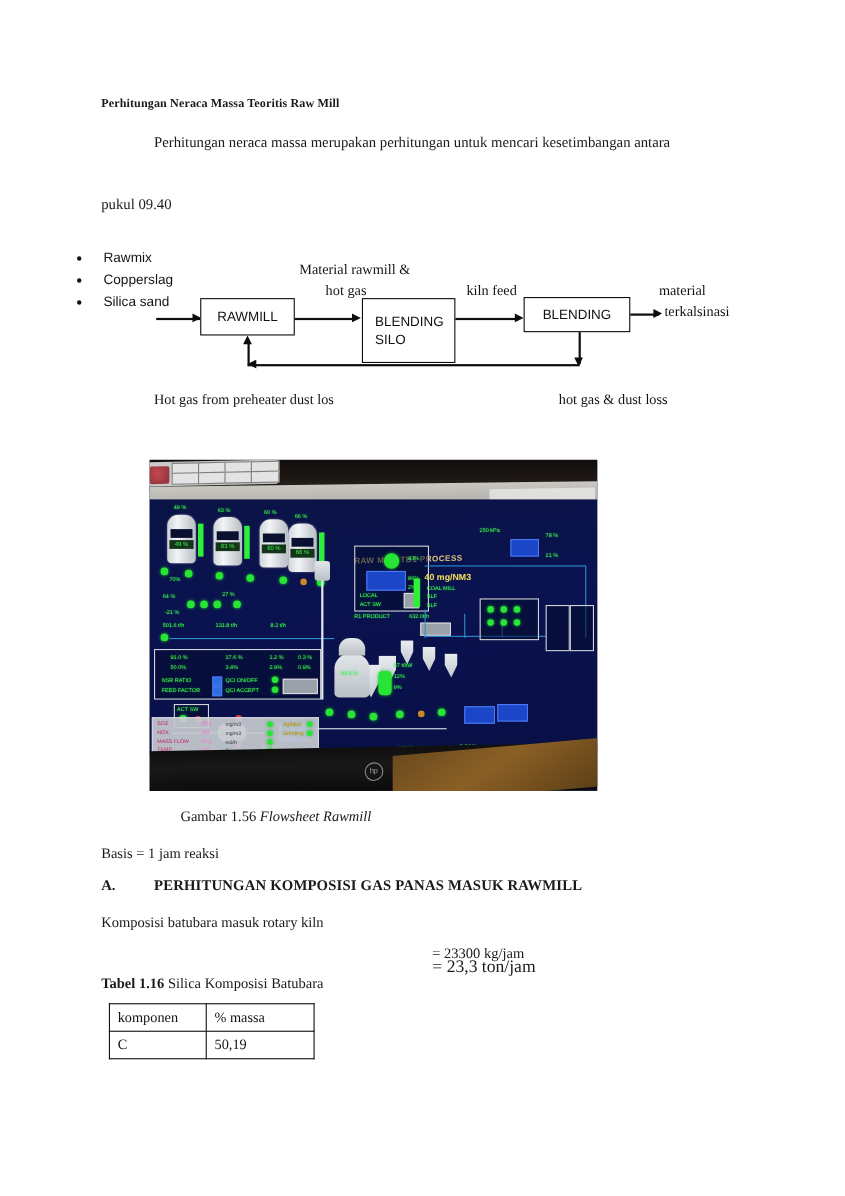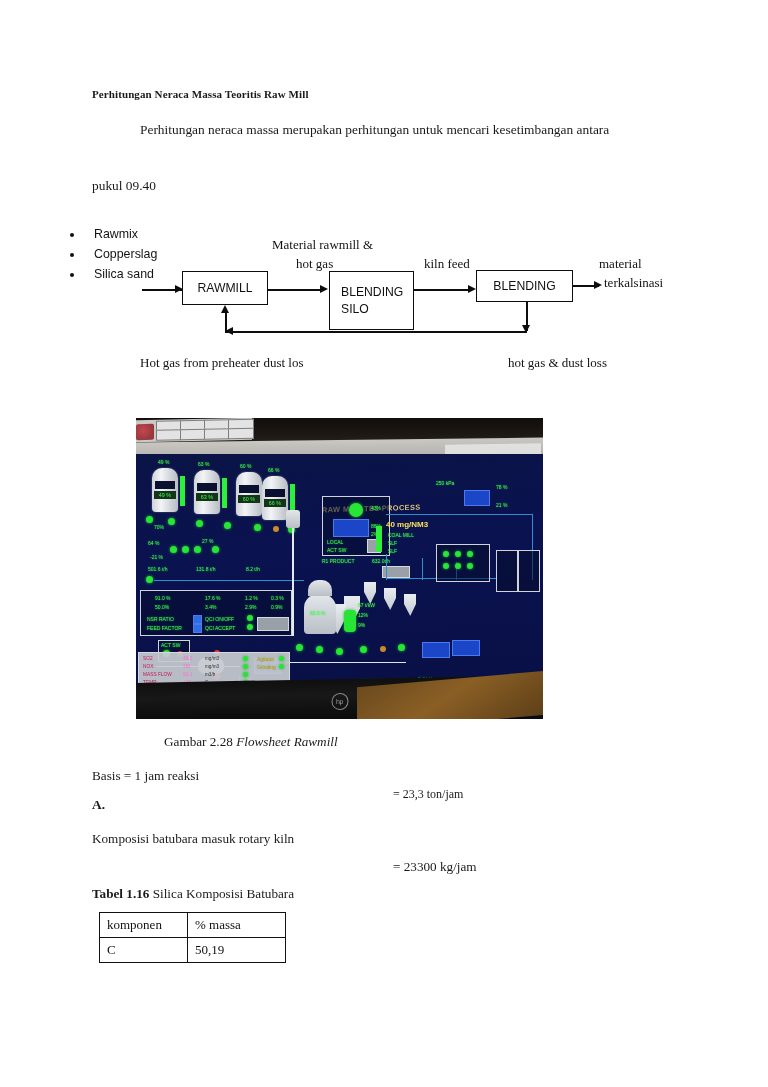--- a/index.html
+++ b/index.html
@@ -91,21 +91,21 @@
   .pipe-v{position:absolute;background:#2d8fd0;width:1.2px;}
   .cyclone{position:absolute;width:12px;height:22px;background:linear-gradient(180deg,#e9edf1 0%,#c3c9cf 100%);
      clip-path:polygon(0 0,100% 0,100% 45%,52% 100%,0 45%);}
   .millbody{position:absolute;background:linear-gradient(180deg,#e3e7ea 0%,#b9bfc5 100%);border-radius:3px;}
 
   
   #basis-line{left:92px;top:769px;font-size:13.2px;}
   #section-a-letter{left:92px;top:798px;font-size:13.4px;font-weight:bold;}
   #section-a-title{left:140px;top:798px;font-size:13.4px;font-weight:bold;letter-spacing:.15px;}
   #komposisi-label{left:92px;top:832px;font-size:13.2px;}
-  #komposisi-v1{left:393px;top:788px;font-size:12px;}
+  #komposisi-v1{left:393px;top:872px;font-size:16px;}
   #komposisi-v2{left:393px;top:860px;font-size:13.2px;}
   #tabel-211-label{left:92px;top:887px;font-size:13.2px;}
   #tabel-211-label .bold{font-weight:bold;}
 
   
   #coal-table{position:absolute;left:99px;top:912px;border-collapse:collapse;}
   #coal-table td{border:1.1px solid #111;font-family:"Liberation Serif", serif;font-size:13px;
      padding:4px 7px;color:#111;height:19px;box-sizing:border-box;}
   #coal-table td.c1{width:88px;}
   #coal-table td.c2{width:98px;}
@@ -384,26 +384,27 @@
       </div>
     </div>
 
     <div class="ph-bezel">
       <div class="ph-hp">hp</div>
     </div>
     <div class="ph-desk"></div>
   </div>
 
   <div class="t abs" id="caption-228">
-    <span>Gambar  2.28 </span><span class="ital">Flowsheet Rawmill</span>
+    <span>Gambar  1.56 </span><span class="ital">Flowsheet Rawmill</span>
   </div>
 
   <div class="t abs" id="basis-line">Basis  = 1 jam reaksi</div>
 
   <div class="t abs" id="section-a-letter">A.</div>
+  <div class="t abs" id="section-a-title">PERHITUNGAN  KOMPOSISI GAS PANAS  MASUK RAWMILL</div>
 
   <div class="t abs" id="komposisi-label">Komposisi  batubara  masuk  rotary  kiln</div>
   <div class="t abs" id="komposisi-v1">= 23,3 ton/jam</div>
   <div class="t abs" id="komposisi-v2">= 23300 kg/jam</div>
 
   <div class="t abs" id="tabel-211-label">
     <span class="bold">Tabel 1.16</span><span> Silica  Komposisi Batubara</span>
   </div>
 
   <table id="coal-table">

